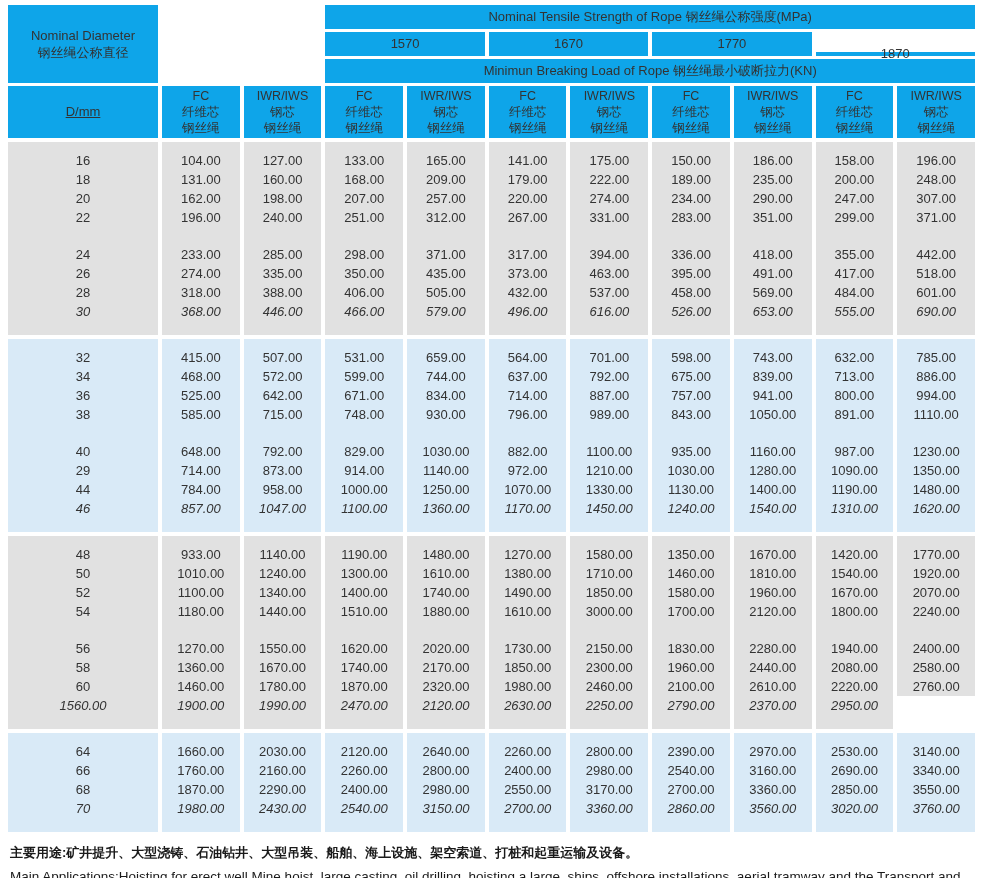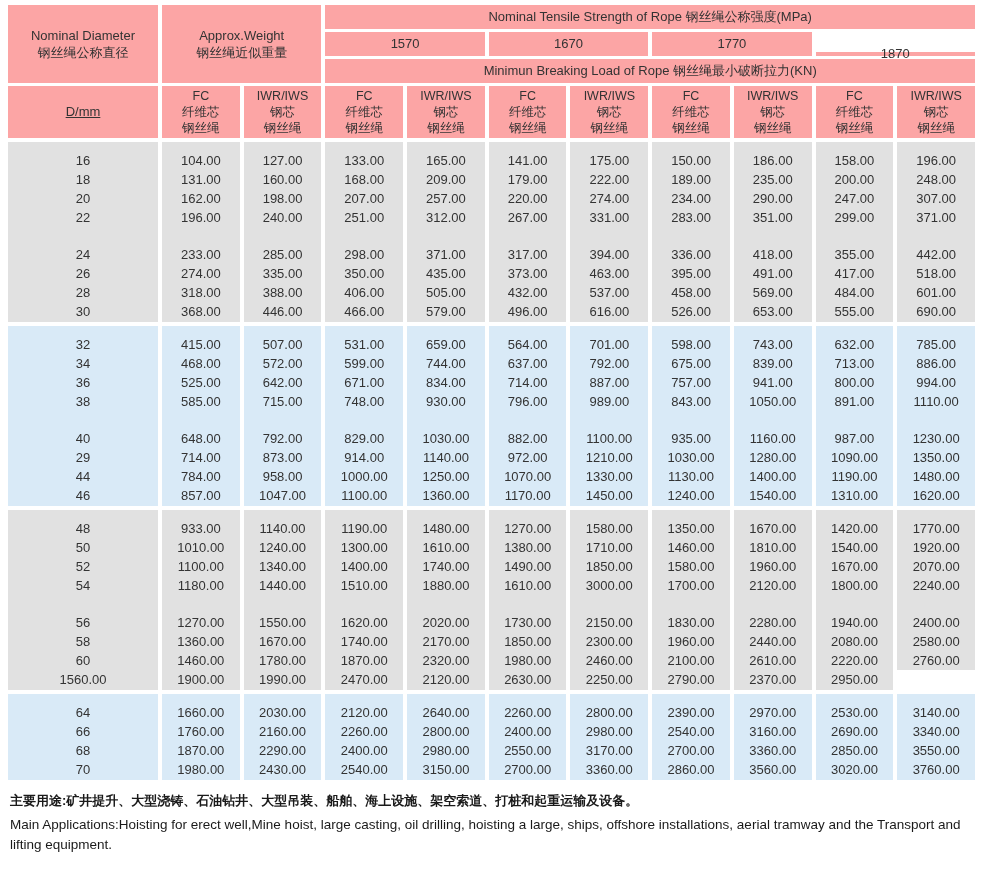--- a/index.html
+++ b/index.html
@@ -1,57 +1,53 @@
 <!DOCTYPE html>
 <html><head>
 <meta charset="utf-8">
 <style>
   html,body{margin:0;padding:0;background:#fff;}
   body{font-family:"Liberation Sans","DejaVu Sans",sans-serif;color:#333;}
   .page{width:983px;height:878px;box-sizing:border-box;padding:5px 8px 0 8px;background:#fff;}
   .grid{display:grid;grid-template-columns:150px repeat(10,1fr);column-gap:4px;}
   .header-grid{grid-template-rows:24px 24px 24px 52px;row-gap:3px;}
-  .hc{background:#fca5a5;display:flex;flex-direction:column;align-items:center;justify-content:center;
+  .hc{background:#0ea5e9;display:flex;flex-direction:column;align-items:center;justify-content:center;
       font-size:13px;line-height:1.32;text-align:right;}
   .hc-nom{grid-column:1;grid-row:1/4;}
   .hc-wt{grid-column:2/4;grid-row:1/4;}
   .hc-tensile{grid-column:4/12;grid-row:1;}
   .hc-s1{grid-column:4/6;grid-row:2;}
   .hc-s2{grid-column:6/8;grid-row:2;}
   .hc-s3{grid-column:8/10;grid-row:2;}
   .hc-s4{grid-column:10/12;grid-row:2;margin-top:20px;}
   .hc-break{grid-column:4/12;grid-row:3;}
   .hc-dmm{grid-column:1;grid-row:4;text-decoration:underline;}
   .hc.core{font-size:12.5px;line-height:1.28;}
   .block{margin-top:4px;}
   .cell{height:19px;line-height:19px;font-size:13px;text-align:center;white-space:nowrap;}
   .cell.pt{padding-top:9px;}
-  .cell.pb{padding-bottom:1px;}
+  .cell.pb{padding-bottom:14px;font-style:italic;}
   .cell.spacer{height:18px;}
   .c-gray{background:#e1e1e1;}
   .c-blue{background:#d9eaf7;}
   .footnotes{margin-top:12px;padding-left:2px;color:#1a1a1a;}
   .fn-zh{font-weight:bold;font-size:13px;margin:0 0 5px 0;}
   .fn-en{font-size:13.5px;margin:0;line-height:1.45;max-width:962px;}
 </style>
 </head>
 <body>
 
 <div class="page">
 
   <div class="table-wrap">
 
     <div class="grid header-grid" id="header-grid">
       <div class="hc hc-nom">
         <div>Nominal Diameter</div>
         <div>钢丝绳公称直径</div>
-      </div>
-      <div class="hc hc-wt">
-        <div>Approx.Weight</div>
-        <div>钢丝绳近似重量</div>
       </div>
       <div class="hc hc-tensile">Nominal Tensile Strength of Rope  钢丝绳公称强度(MPa)</div>
       <div class="hc hc-s1">1570</div>
       <div class="hc hc-s2">1670</div>
       <div class="hc hc-s3">1770</div>
       <div class="hc hc-s4">1870</div>
       <div class="hc hc-break">Minimun Breaking Load of Rope  钢丝绳最小破断拉力(KN)</div>
       <div class="hc hc-dmm">D/mm</div>
 
     <div class="hc core" style="grid-area: 4 / 2;">

